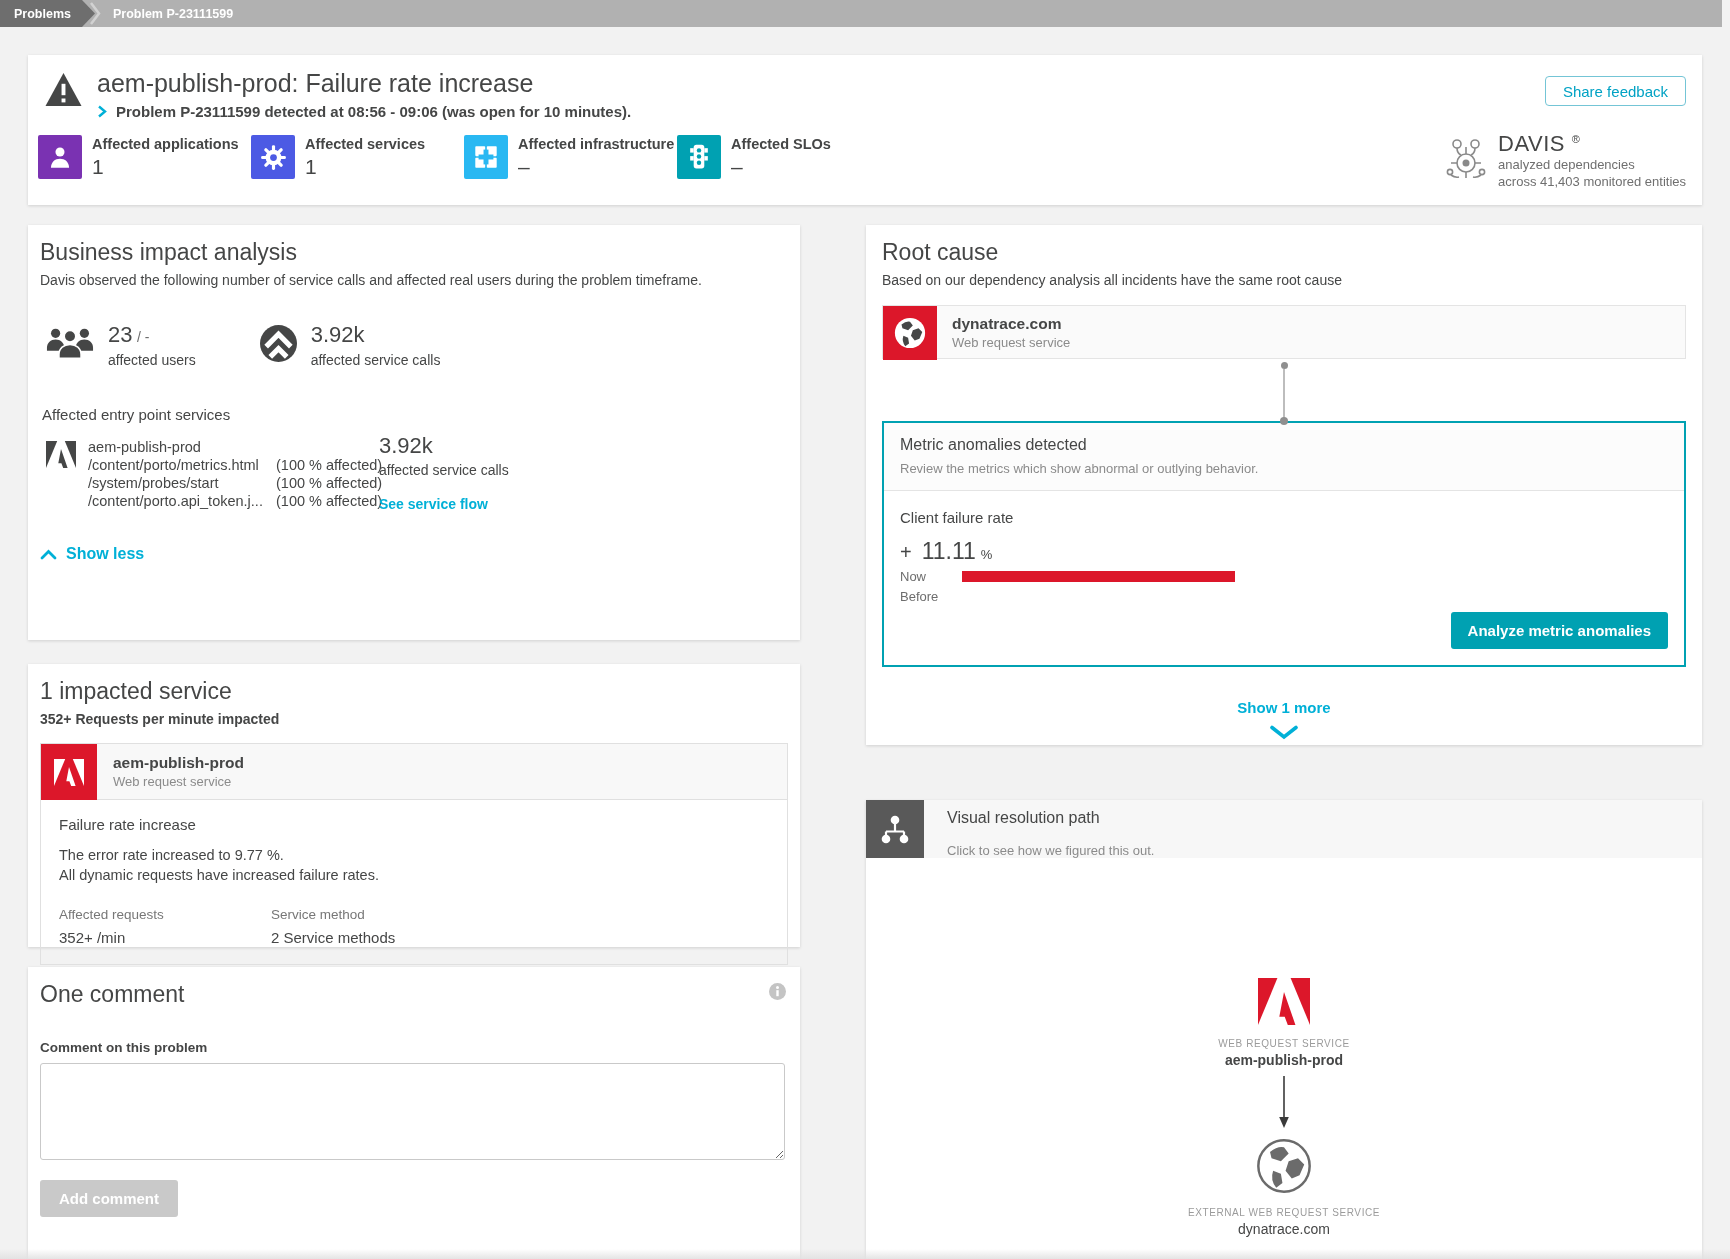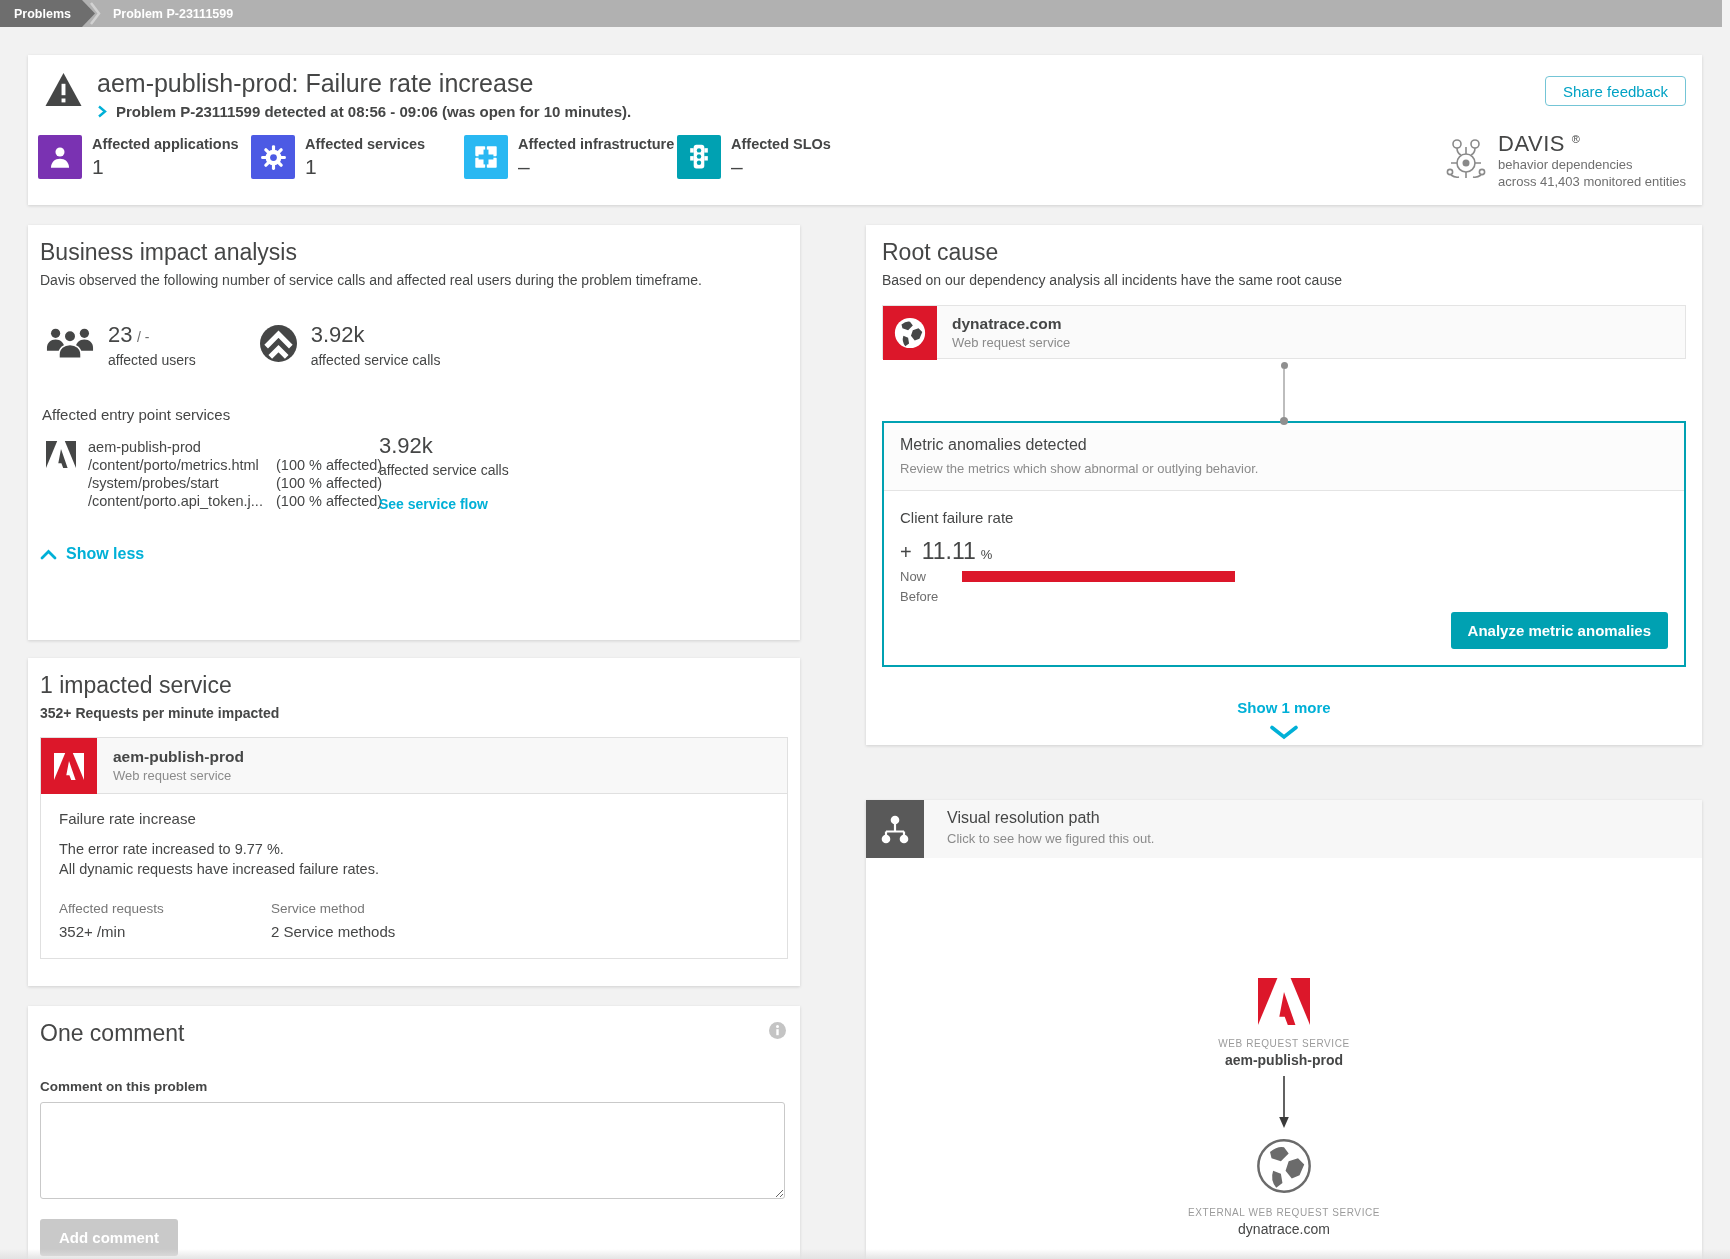--- a/index.html
+++ b/index.html
@@ -67,21 +67,21 @@
   .entry-paths { display:grid; grid-template-columns:178px auto; column-gap:10px; row-gap:2px; }
   .entry-calls { position:absolute; left:333px; top:-6px; }
   .entry-calls-value { font-size:22px; }
   .entry-calls-label { font-size:14px; margin-top:3px; }
   .link { color:#00b0d7; cursor:pointer; }
   .entry-calls-link { font-size:14px; font-weight:bold; margin-top:18px; }
   .show-less { margin-top:36px; font-size:16px; font-weight:bold; }
   .show-less .link { display:inline-flex; align-items:center; gap:9px; }
 
   
-  .imp-card { margin-top:18px; height:328px; }
+  .imp-card { margin-top:24px; height:283px; }
   .imp-sub { font-size:14px; font-weight:bold; margin-top:6px; }
   .svc-card { margin-top:16px; border:1px solid #e0e0e0; cursor:pointer; }
   .svc-header { display:flex; background:#f8f8f8; border-bottom:1px solid #e0e0e0; height:56px; }
   .svc-logo { width:56px; height:56px; background:#dc172a; display:flex; align-items:center; justify-content:center; flex:none; }
   .svc-names { margin-left:16px; padding-top:10px; }
   .svc-name { font-size:15.5px; font-weight:bold; }
   .svc-type { font-size:13px; color:#8b8b8b; margin-top:2px; }
   .svc-body { padding:16px 18px 18px; }
   .fail-title { font-size:15px; }
   .fail-desc { margin-top:13px; font-size:14.5px; line-height:1.35; }
@@ -122,21 +122,21 @@
   .analyze-btn { position:absolute; right:16px; bottom:16px; background:#00a1b2; color:#fff; font-size:15px; font-weight:bold; border:none; border-radius:3px; padding:10px 17px; cursor:pointer; }
   .show-more { margin-top:32px; text-align:center; font-size:15px; font-weight:bold; }
   .show-more-chevron { text-align:center; margin-top:9px; cursor:pointer; }
 
   
   .vrp-card { margin-top:55px; height:620px; padding:0 !important; cursor:pointer; }
   .vrp-header { display:flex; background:#f7f7f7; height:58px; }
   .vrp-icon { width:58px; height:58px; background:#595959; display:flex; align-items:center; justify-content:center; flex:none; }
   .vrp-titles { margin-left:23px; padding-top:9px; }
   .vrp-title { font-size:16px; }
-  .vrp-sub { font-size:13px; color:#8b8b8b; margin-top:4px; }
+  .vrp-sub { font-size:13px; color:#8b8b8b; margin-top:16px; }
   .vrp-body { position:relative; height:562px; }
   .vrp-diagram { position:absolute; left:50%; top:120px; transform:translateX(-50%); text-align:center; width:320px; }
   .node-type { font-size:10px; letter-spacing:0.6px; color:#9b9b9b; margin-top:9px; }
   .node-name { font-size:14px; margin-top:3px; }
   .node-name.bold { font-weight:bold; }
   .vrp-arrow { margin:8px auto 6px; }
 
   .bottom-fade { position:absolute; left:0; right:0; bottom:0; height:10px; background:linear-gradient(to bottom, rgba(236,236,236,0), rgba(225,225,225,.9)); pointer-events:none; z-index:9; }
 </style>
 </head>
@@ -262,21 +262,21 @@
           <path d="M22 20 v-7 M13 29 h-6 M31 29 h6 M22 38 v6"></path>
           <circle cx="13" cy="10" r="4"></circle>
             <circle cx="31" cy="10" r="4"></circle>
           <path d="M13 14 q0 5 4 7 M31 14 q0 5 -4 7 M7 41 q4 3 8 2 M37 41 q-4 3 -8 2"></path>
           <circle cx="6" cy="38" r="2.6"></circle>
             <circle cx="38" cy="38" r="2.6"></circle>
         </svg>
       </div>
       <div>
         <div class="davis-name"><span>DAVIS</span> <sup>®</sup></div>
-        <div class="davis-line">behavior dependencies</div>
+        <div class="davis-line">analyzed dependencies</div>
         <div class="davis-line">across 41,403 monitored entities</div>
       </div>
     </div>
   </div>
 
   <div class="col-left">
 
     <div class="card bi-card">
       <div class="section-title">Business impact analysis</div>
       <div class="section-sub">Davis observed the following number of service calls and affected real users during the problem timeframe.</div>

